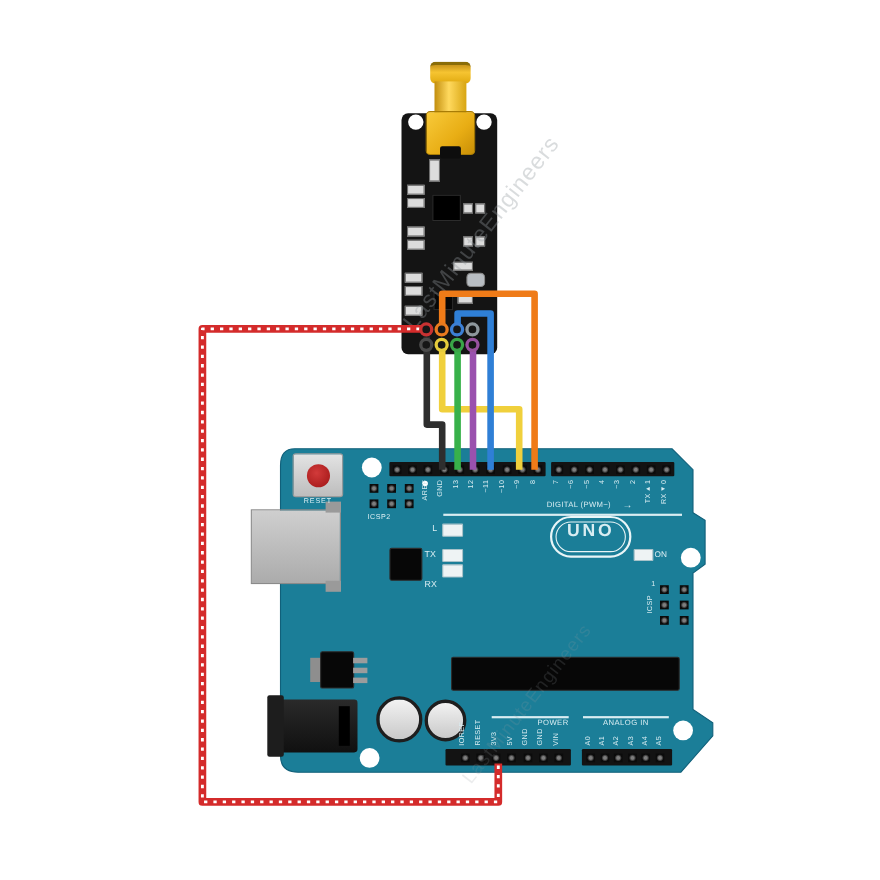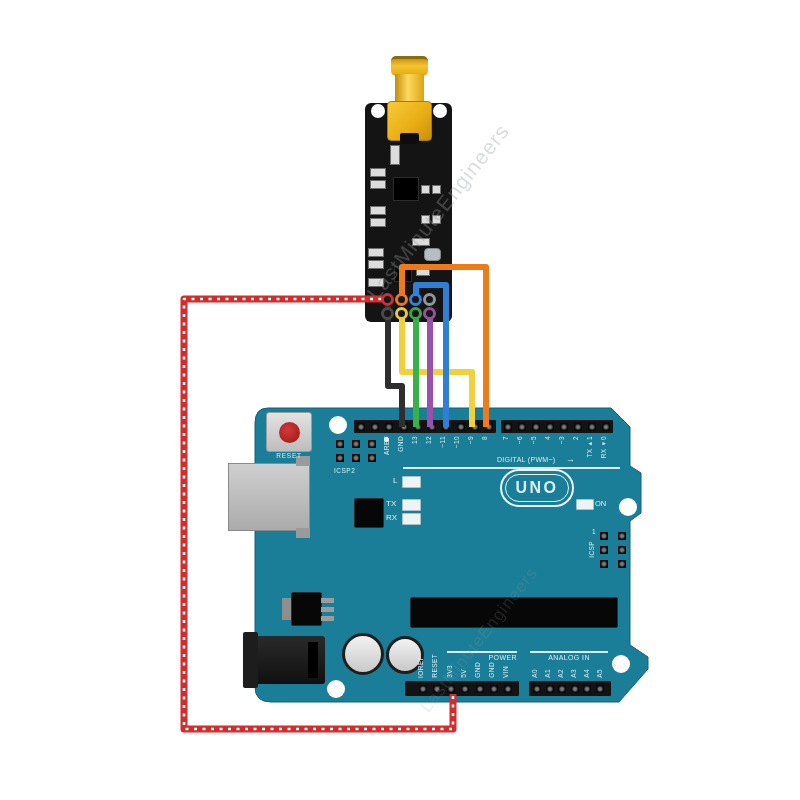--- a/index.html
+++ b/index.html
@@ -108,27 +108,27 @@
 
     <div class="silk" style="left:497px;top:456px;font-size:7px;letter-spacing:.3px;">DIGITAL (PWM~)</div>
     <div class="silk" style="left:566px;top:455px;font-size:9px;">→</div>
     <div class="line" style="left:403px;top:467px;width:217px;"></div>
 
     <div class="led" style="left:402px;top:476px;width:17px;height:10px;"></div>
     <div class="silk" style="left:393px;top:477px;font-size:8px;">L</div>
     <div class="led" style="left:402px;top:499px;width:17px;height:10px;"></div>
     <div class="silk" style="left:386px;top:500px;font-size:8px;">TX</div>
     <div class="led" style="left:402px;top:513px;width:17px;height:10px;"></div>
-    <div class="silk" style="left:386px;top:514px;font-size:8px;">RX</div>
+    <div class="silk" style="left:386px;top:528px;font-size:8px;">RX</div>
     <div class="led" style="left:576px;top:499px;width:16px;height:9px;"></div>
     <div class="silk" style="left:595px;top:500px;font-size:7.5px;">ON</div>
 
     <div class="abs" style="left:500px;top:469px;width:74px;height:38px;border:2.5px solid #e9f5f7;border-radius:19px;box-sizing:border-box;">
       <div class="abs" style="left:3px;top:3px;right:3px;bottom:3px;border:1.5px solid #e9f5f7;border-radius:14px;
-                  display:flex;align-items:center;justify-content:center;">
+                  display:flex;justify-content:center;">
         <span class="silk" style="position:static;font-size:16px;font-weight:bold;letter-spacing:2.5px;">UNO</span>
       </div>
     </div>
 
     <div class="sk" style="left:354px;top:498px;width:30px;height:30px;border-radius:2px;"></div>
 
     <div class="hdr" style="left:600px;top:530px;width:26px;height:11px;background:none;">
         <div class="hpin"></div>
         <div class="hpin"></div>
       </div>

